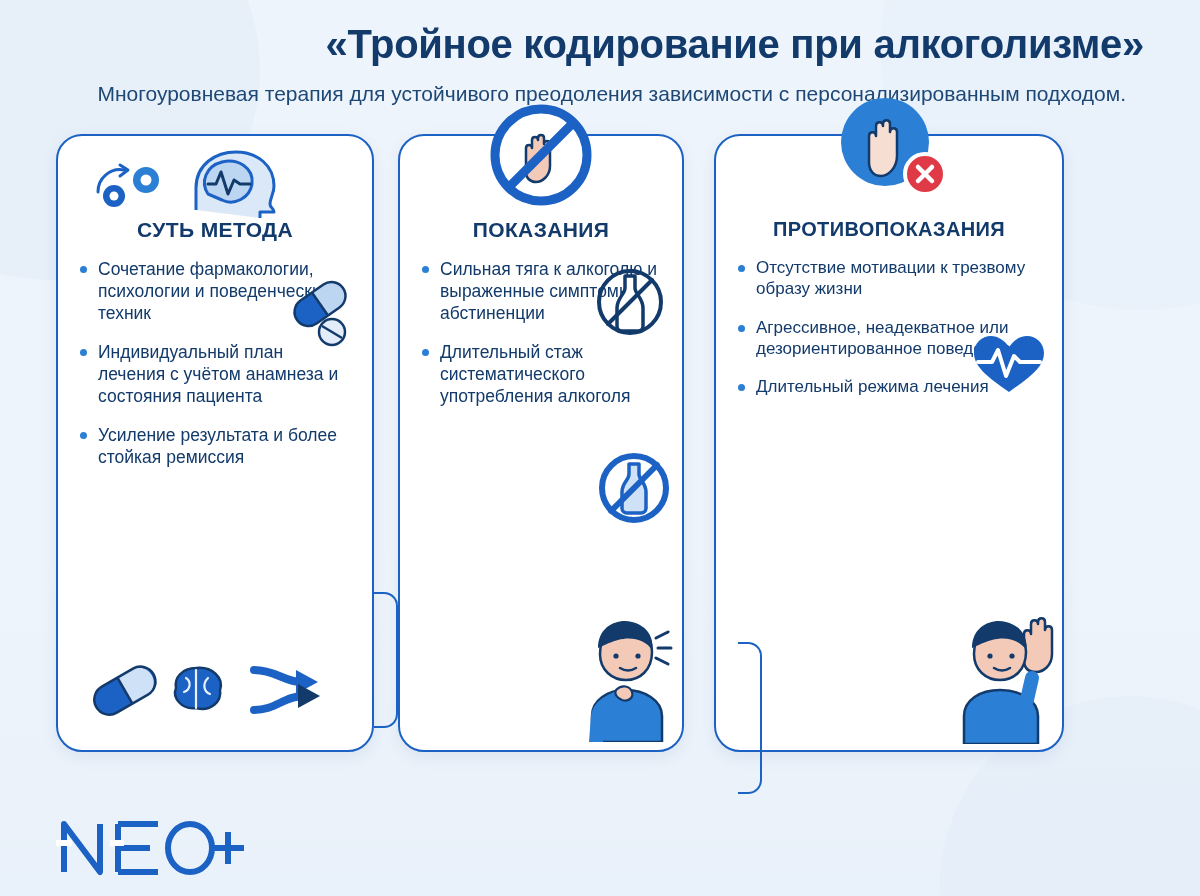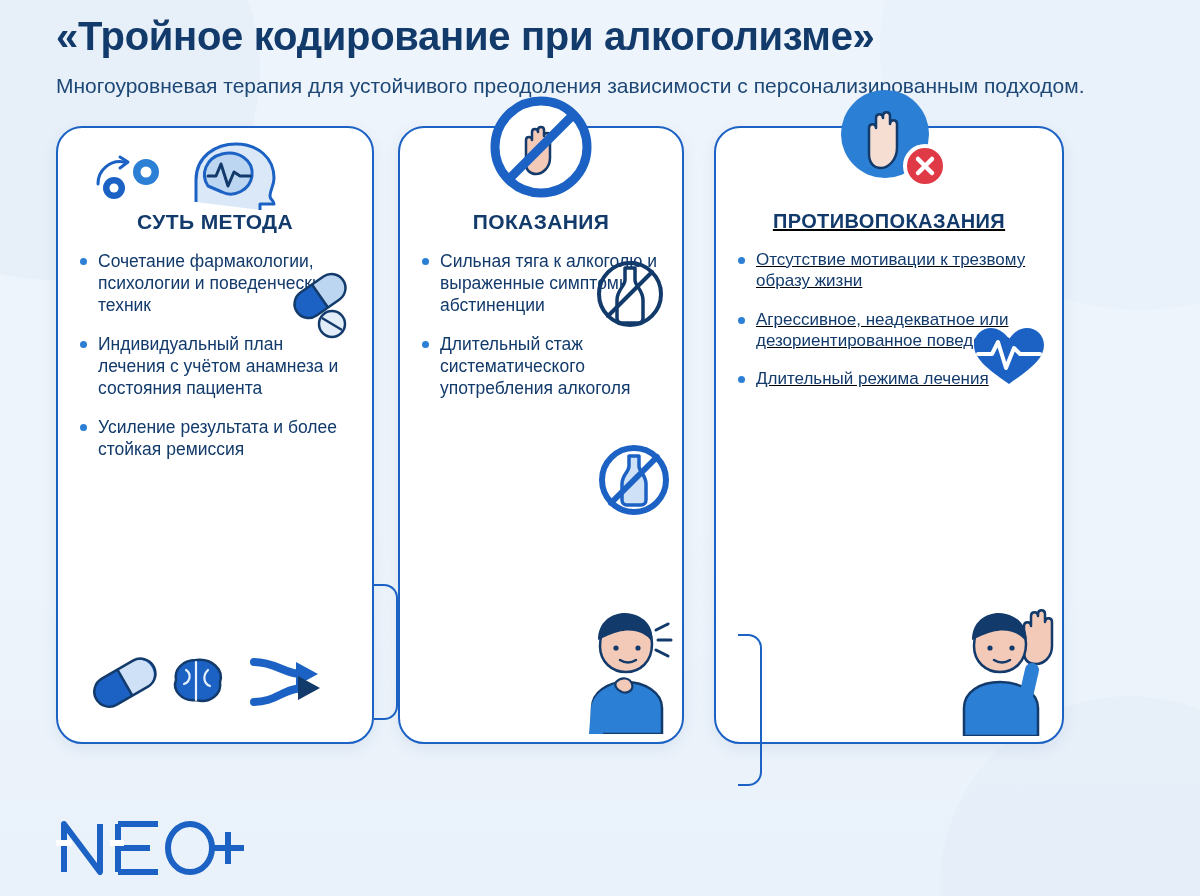--- a/index.html
+++ b/index.html
@@ -28,22 +28,23 @@
     border-radius: 50%;
     filter: blur(0px);
     opacity: 0.55;
   }
   .bg-blob.b1 { width: 420px; height: 420px; left: -160px; top: -140px; background: #e3edf9; }
   .bg-blob.b2 { width: 520px; height: 520px; right: -200px; top: -210px; background: #e6f0fa; }
   .bg-blob.b3 { width: 380px; height: 380px; right: -120px; bottom: -180px; background: #e4eef9; }
 
   .header {
     position: relative;
-    padding: 14px 56px 0 56px;
+    padding: 22px 56px 0 56px;
     z-index: 3;
+    text-align: right;
   }
   .title {
     font-size: 40px;
     font-weight: bold;
     color: #123a6b;
     letter-spacing: -0.3px;
     line-height: 1.1;
     margin: 0 0 14px 0;
   }
   .subtitle {
@@ -67,21 +68,21 @@
     position: relative;
     background: #ffffff;
     border: 2px solid #1c62c4;
     border-radius: 26px;
     box-sizing: border-box;
     padding: 82px 22px 26px 22px;
     box-shadow: 0 5px 16px rgba(20,60,110,0.08);
   }
   .card.c1 { width: 318px; height: 618px; margin-top: 4px; }
   .card.c2 { width: 286px; height: 618px; margin-top: 0px; margin-left: 14px;}
-  .card.c3 { width: 350px; height: 618px; margin-top: -8px; margin-left: 20px; text-decoration: underline;}
+  .card.c3 { width: 350px; height: 618px; margin-top: -8px; margin-left: 20px;}
 
   
   .connector {
     position: absolute;
     border: 2px solid #1c62c4;
     border-left: none;
     border-top-right-radius: 14px;
     border-bottom-right-radius: 14px;
     width: 22px;
     z-index: 1;

